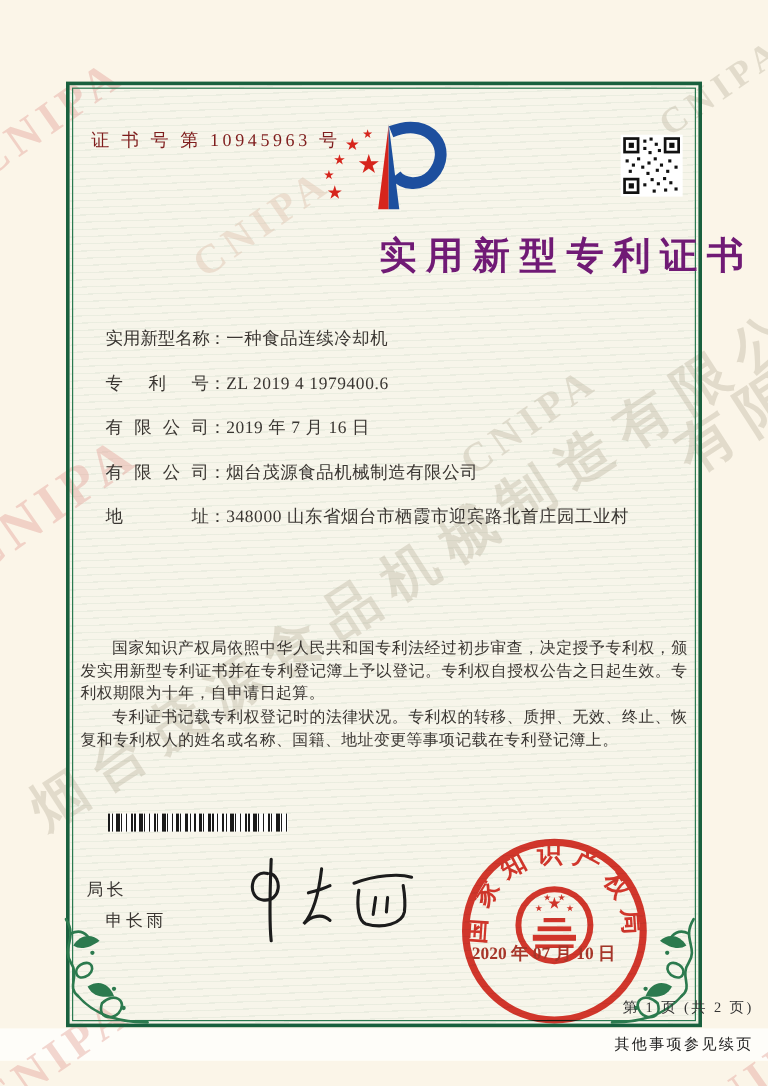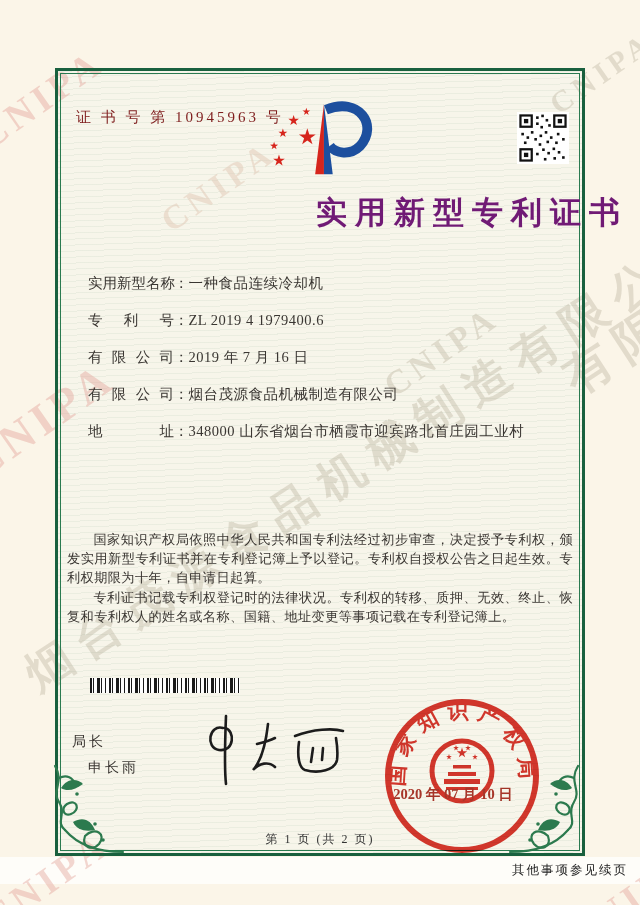--- a/index.html
+++ b/index.html
@@ -50,21 +50,21 @@
       #191919 0 2px, #fdfdfd 2px 3px, #191919 3px 4px, #fdfdfd 4px 7px,
       #191919 7px 10px, #fdfdfd 10px 11px, #191919 11px 12px, #fdfdfd 12px 15px,
       #191919 15px 16px, #fdfdfd 16px 19px);}
   .signer-title{position:absolute; left:72px; top:733px; font-size:14px; letter-spacing:3px; z-index:3;}
   .signer-name{position:absolute; left:88px; top:759px; font-size:14px; letter-spacing:3px; z-index:3;}
   .signature{position:absolute; left:190px; top:712px; z-index:3;}
   .seal{position:absolute; left:373px; top:687px; z-index:4; opacity:0.93; mix-blend-mode:multiply;}
   .flourish{position:absolute; z-index:3;}
   .flourish-left{left:50px; top:764px; transform:scaleX(-1);}
   .flourish-right{left:508px; top:764px;}
-  .page-num{position:absolute; left:12px; top:831px; width:616px; text-align:center;
+  .page-num{position:absolute; left:12px; top:831px; width:616px; text-align:right;
     font-size:12px; letter-spacing:2px; z-index:3; color:#333;}
   .continuation{position:absolute; left:12px; top:862px; width:616px; text-align:right;
     font-size:12.5px; letter-spacing:2px; z-index:3; color:#222;}
 </style>
 </head>
 <body>
 
 <div class="page">
 
   <div class="waves"></div>

